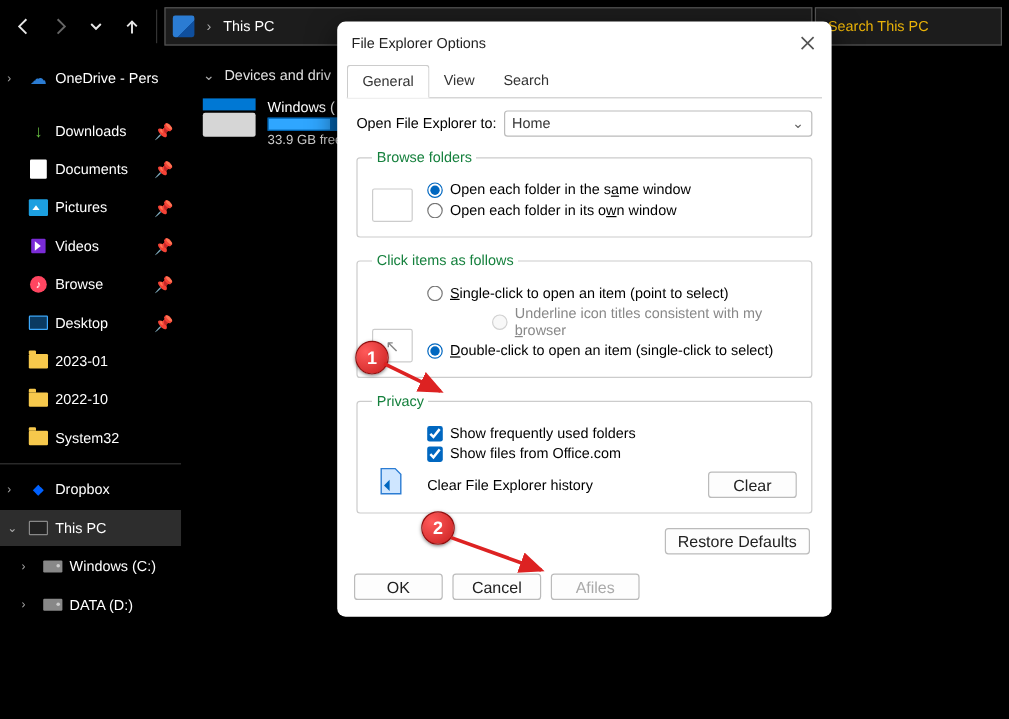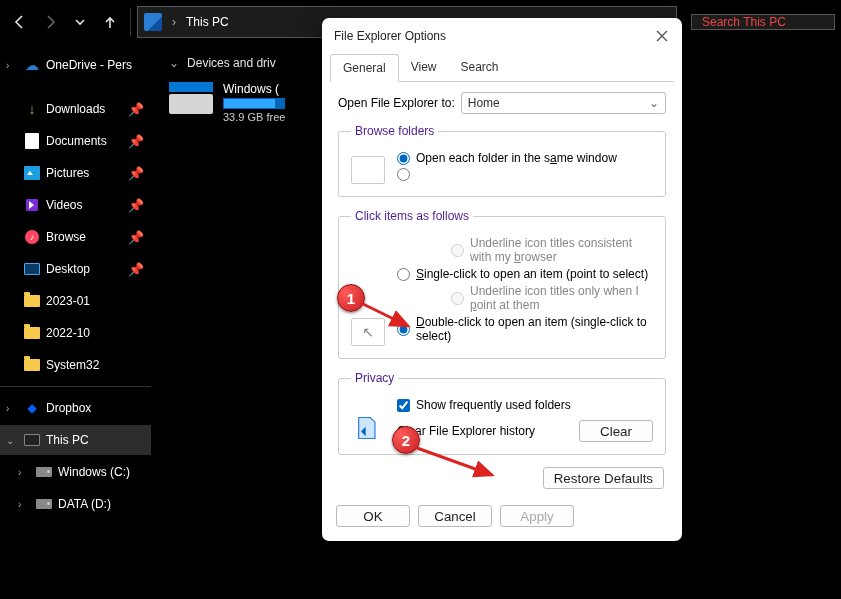--- a/index.html
+++ b/index.html
@@ -6,21 +6,21 @@
 body { background: #000; width: 841px; height: 599px; overflow: hidden; position: relative; color: #fff; font-size: 12px; }
 
 
 .topbar { display: flex; height: 44px; align-items: center; padding: 0 6px; gap: 2px; }
 .navbtn { width: 28px; height: 28px; display: flex; align-items: center; justify-content: center; color: #fff; opacity: .9; }
 .navbtn.disabled { opacity: .4; }
 .sep-v { width: 1px; height: 28px; background: #333; margin: 0 4px; }
 .addrbox { flex: 0 0 540px; height: 32px; border: 1px solid #555; background: #1c1c1c; display: flex; align-items: center; padding: 0 6px; gap: 6px; }
 .addricon { width: 18px; height: 18px; background: linear-gradient(135deg,#2b7cd3 0 60%,#0f4f9e 0); border-radius: 2px; }
 .crumb-sep::before { content: "›"; color: #aaa; margin: 0 4px; }
-.searchbox { flex: 1; margin-left: 12px; height: 16px; border: 1px solid #555; background: #1c1c1c; display: flex; align-items: center; padding: 0 10px; color: #ef4444; }
+.searchbox { flex: 1; height: 32px; border: 1px solid #555; background: #1c1c1c; display: flex; align-items: center; padding: 0 10px; color: #eab308; }
 
 
 .main { display: flex; height: calc(100% - 44px); }
 .sidebar { width: 151px; padding: 6px 0; display: flex; flex-direction: column; gap: 2px; overflow: hidden; }
 .tree-item { display: flex; align-items: center; height: 30px; padding: 0 6px 0 6px; gap: 6px; position: relative; white-space: nowrap; }
 .tree-item.active { background: #2d2d2d; }
 .tree-item .chev { width: 12px; color: #aaa; font-size: 10px; }
 .tree-item .ico { width: 16px; height: 16px; display: flex; align-items: center; justify-content: center; }
 .tree-item .pin { position: absolute; right: 6px; color: #666; font-size: 13px; }
 .tree-spacer { height: 10px; }
@@ -47,31 +47,31 @@
 .section-hdr { display:flex;align-items:center;gap:8px;color:#e2e2e2;margin-bottom:12px; }
 .drive { display:flex; gap:10px; align-items:flex-start; }
 .drive-big { width:44px;height:32px;position:relative; }
 .drive-big .win { position:absolute;top:0;left:0;width:44px;height:10px;background:#0078d4; }
 .drive-big .body { position:absolute;top:12px;left:0;width:44px;height:20px;background:#d6d6d6;border-radius:2px; }
 .drive-info { display:flex;flex-direction:column;gap:2px; }
 .capbar { width:62px;height:11px;border:1px solid #0166b5;background:#0166b5;}
 .capbar > div { height:100%;background:#2fa6ff; }
 
 
-.dialog { position: absolute; left: 281px; top: 18px; width: 360px; background:#fff; color:#000; border-radius:7px; box-shadow:0 8px 24px rgba(0,0,0,.6); font-size:12px;margin-left:41px; }
+.dialog { position: absolute; left: 281px; top: 18px; width: 412px; background:#fff; color:#000; border-radius:7px; box-shadow:0 8px 24px rgba(0,0,0,.6); font-size:12px; }
 .dlg-title { display:flex; align-items:center; height:36px; padding:0 12px; position:relative; color:#222; }
 .dlg-close { position:absolute; right:8px; top:6px; width:24px;height:24px;display:flex;align-items:center;justify-content:center;color:#555; }
 .tabs { display:flex; border-bottom:1px solid #ccc; margin:0 8px; }
 .tab { padding:6px 12px; color:#333; }
 .tab.active { border:1px solid #ccc; border-bottom:1px solid #fff; margin-bottom:-1px; border-radius:3px 3px 0 0; background:#fff; }
 .dlg-body { padding:10px 16px 12px 16px; }
 .row-open { display:flex; align-items:center; gap:6px; margin-bottom:10px; }
 .combo { flex:1; height:22px; border:1px solid #bbb; border-radius:3px; padding:0 6px; display:flex; align-items:center; justify-content:space-between; color:#333; }
 fieldset { border:1px solid #ccc; border-radius:3px; padding:10px 12px 12px 12px; margin-bottom:12px; position:relative; }
-legend { padding:0 4px; color:#4c1d95; }
+legend { padding:0 4px; color:#15803d; }
 .opt { display:flex; align-items:center; gap:6px; margin:3px 0; }
 .opt.sub { margin-left: 54px; color:#888; }
 .opt input[type=radio], .opt input[type=checkbox] { width:13px;height:13px; accent-color:#0067c0; }
 .opt.sub input[type=radio] { accent-color:#bbb; }
 .opt .u { text-decoration: underline; }
 .click-ico { width:34px; height:28px; border:1px solid #ccc; border-radius:2px; margin-right:8px; display:inline-flex;align-items:center;justify-content:center;color:#888;font-size:14px; }
 .flex-row { display:flex; align-items:flex-end; gap:4px; }
 .clear-row { display:flex; justify-content:space-between; align-items:center; margin-top:8px; }
 .btn { min-width:74px; height:22px; border:1px solid #bbb; border-radius:3px; background:#fdfdfd; color:#222; display:inline-flex; align-items:center; justify-content:center; padding:0 10px; }
 .btn.disabled { color:#aaa; }
@@ -273,41 +273,38 @@
       <legend>Browse folders</legend>
       <div class="flex-row">
         <span class="click-ico"></span>
         <div style="flex:1">
           <label class="opt">
             <input type="radio" checked="" style="">
             <span><span>Open each folder in the s</span><span class="u">a</span><span>me window</span></span>
           </label>
           <label class="opt">
             <input type="radio" style="">
+            <span><span>Open each folder in its o</span><span class="u">w</span><span>n window</span></span>
           </label>
         </div>
       </div>
     </fieldset>
 
     <fieldset>
       <legend>Click items as follows</legend>
       <div class="flex-row">
         <span class="click-ico">↖</span>
         <div style="flex:1">
+          <label class="opt">
+            <input type="radio" style="">
+            <span><span class="u">S</span><span>ingle-click to open an item (point to select)</span></span>
+          </label>
           <label class="opt sub">
             <input type="radio" disabled="" style="">
             <span><span>Underline icon titles consistent with my </span><span class="u">b</span><span>rowser</span></span>
-          </label>
-          <label class="opt">
-            <input type="radio" style="">
-            <span><span class="u">S</span><span>ingle-click to open an item (point to select)</span></span>
-          </label>
-          <label class="opt sub">
-            <input type="radio" disabled="" style="">
-            <span><span>Underline icon titles only when I </span><span class="u">p</span><span>oint at them</span></span>
           </label>
           <label class="opt">
             <input type="radio" checked="" style="">
             <span><span class="u">D</span><span>ouble-click to open an item (single-click to select)</span></span>
           </label>
         </div>
       </div>
     </fieldset>
 
     <fieldset>
@@ -316,20 +313,24 @@
         <span class="click-ico" style="border:none">
           <svg width="28" height="28" viewBox="0 0 24 24">
               <path d="M4 3h10l4 4v14H4z" fill="#cfe6ff" stroke="#2b7cd3"></path>
               <path d="M6 15l4 4V11z" fill="#0067c0"></path>
             </svg>
         </span>
         <div style="flex:1">
           <label class="opt">
             <input type="checkbox" checked="" style="">
             <span>Show frequently used folders</span>
+          </label>
+          <label class="opt">
+            <input type="checkbox" checked="" style="">
+            <span>Show files from Office.com</span>
           </label>
           <div class="clear-row">
             <span>Clear File Explorer history</span>
             <button class="btn">
                 <span class="u">C</span>
                 <span>lear</span>
               </button>
           </div>
         </div>
       </div>
@@ -345,21 +346,21 @@
 
   <div class="dlg-buttons">
     <button class="btn">
         <span>OK</span>
       </button>
     <button class="btn">
         <span>Cancel</span>
       </button>
     <button class="btn disabled">
         <span class="u">A</span>
-        <span>pply</span>
+        <span>files</span>
       </button>
   </div>
 
   <div class="badge" style="left:15px; top:266px;">
       <span>1</span>
     </div>
   <svg class="arrow" style="left:34px;top:280px;width:60px;height:35px">
     <defs>
         <marker id="ah1" markerWidth="8" markerHeight="8" refX="6" refY="3" orient="auto">
           <path d="M0 0L7 3L0 6z" fill="#d22"></path>

